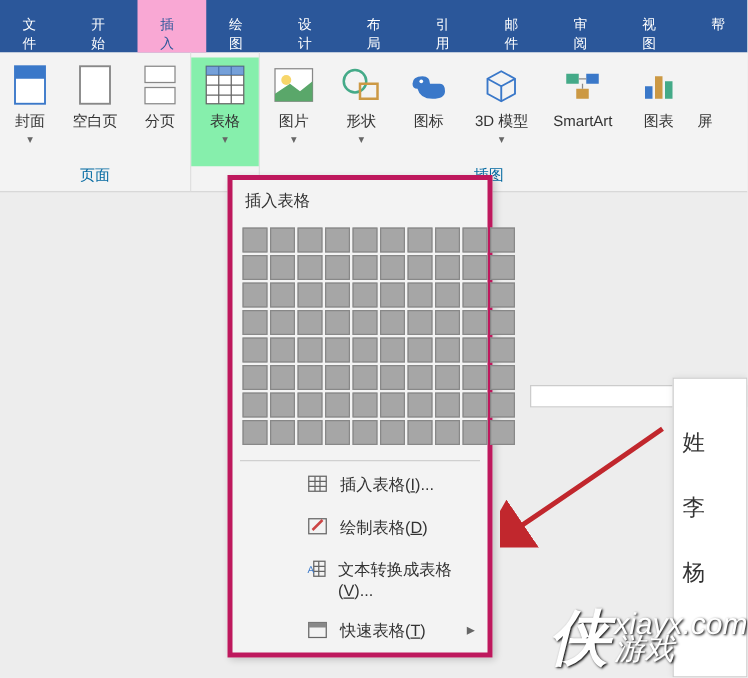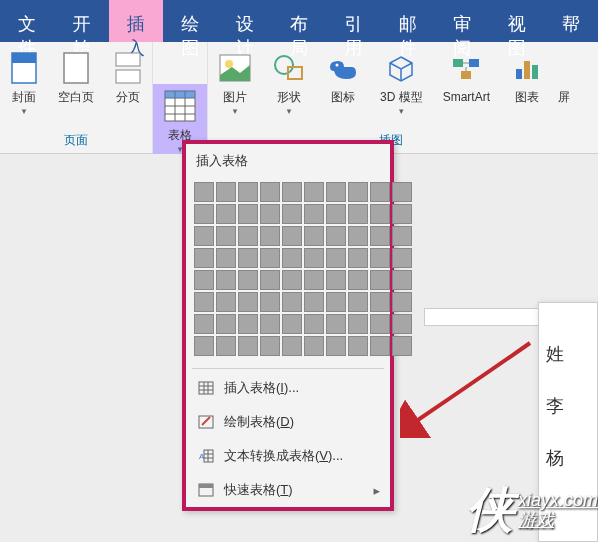--- a/index.html
+++ b/index.html
@@ -1,51 +1,51 @@
 <!DOCTYPE html>
 <html><head>
   <meta charset="utf-8">
   <style>
     * { margin: 0; padding: 0; box-sizing: border-box; }
     body { font-family: "Microsoft YaHei", sans-serif; font-size: 13px; background: #f0f0f0; width: 598px; height: 542px; overflow: hidden; position: relative; }
     
     .tabs { display: flex; background: #2b579a; color: #fff; height: 42px; }
-    .tab { padding: 12px 18px; cursor: pointer; font-size: 18px; }
+    .tab { padding: 12px 18px; cursor: pointer; font-size: 11px; }
     .tab.active { background: #f9a8d4; color: #2b579a; }
     
     .ribbon { display: flex; background: #f3f3f3; border-bottom: 1px solid #d0d0d0; height: 112px; }
     .group { display: flex; flex-direction: column; align-items: center; padding: 4px 0 2px; border-right: 1px solid #e0e0e0; }
     .group-items { display: flex; flex: 1; }
     .group-label { font-size: 12px; color: #0369a1; padding: 2px 0; }
     
     .ritem { display: flex; flex-direction: column; align-items: center; padding: 4px 10px; cursor: pointer; min-width: 48px; }
-    .ritem.active { background: #c4b5fd; margin-top: 38px; }
+    .ritem.active { background: #86efac; }
     .ritem .icon-box { height: 36px; display: flex; align-items: center; justify-content: center; margin-bottom: 4px; }
     .ritem .label { font-size: 12px; color: #333; text-align: center; line-height: 14px; }
     .ritem .chevron { font-size: 9px; color: #666; margin-top: 2px; }
     
     .dropdown { position: absolute; top: 140px; left: 182px; width: 212px; background: #f3f3f3; border: 4px solid #be185d; box-shadow: 2px 2px 6px rgba(0,0,0,0.2); z-index: 10; }
     .dropdown-title { padding: 8px 10px; font-size: 13px; color: #333; }
     .grid-picker { padding: 4px 8px 10px; display: grid; grid-template-columns: repeat(10, 1fr); gap: 2px; }
     .cell { width: 20px; height: 20px; background: #a6a6a6; border: 1px solid #888; cursor: pointer; }
     .sep { height: 1px; background: #d0d0d0; margin: 2px 6px; }
-    .menu-item { display: flex; align-items: center; padding: 8px 10px; cursor: pointer; font-size: 13px; color: #333; }
+    .menu-item { display: flex; align-items: flex-start; padding: 8px 10px; cursor: pointer; font-size: 13px; color: #333; margin-left: 48px; }
     .menu-item .micon { width: 20px; height: 16px; margin-right: 8px; display: flex; align-items: center; justify-content: center; }
     .menu-item u { text-decoration: underline; }
     
     .doc-area { position: absolute; top: 154px; left: 0; right: 0; bottom: 0; background: #ededed; }
     .page { position: absolute; right: 0; top: 148px; width: 60px; height: 240px; background: #fff; border: 1px solid #ccc; box-shadow: 0 0 6px rgba(0,0,0,0.1); }
     .page-line { position: absolute; left: 546px; font-size: 18px; color: #333; }
     .ruler { position: absolute; top: 154px; left: 424px; right: 0; height: 18px; background: #fff; border: 1px solid #ccc; }
     
     .arrow { position: absolute; top: 338px; left: 400px; z-index: 20; pointer-events: none; }
     
     .watermark { position: absolute; bottom: 0; right: 0; z-index: 30; font-style: italic; color: #fff; text-shadow: 1px 1px 2px #000; display: flex; align-items: center; }
     .watermark .wm-logo { font-size: 48px; font-weight: bold; margin-right: 4px; }
-    .watermark .wm-text { font-size: 18px; line-height: 20px; text-decoration: underline; }
+    .watermark .wm-text { font-size: 24px; line-height: 20px; }
   </style>
 </head>
 <body>
 
 <div class="tabs">
   <div class="tab">文件</div>
   <div class="tab">开始</div>
   <div class="tab active">插入</div>
   <div class="tab">绘图</div>
   <div class="tab">设计</div>

